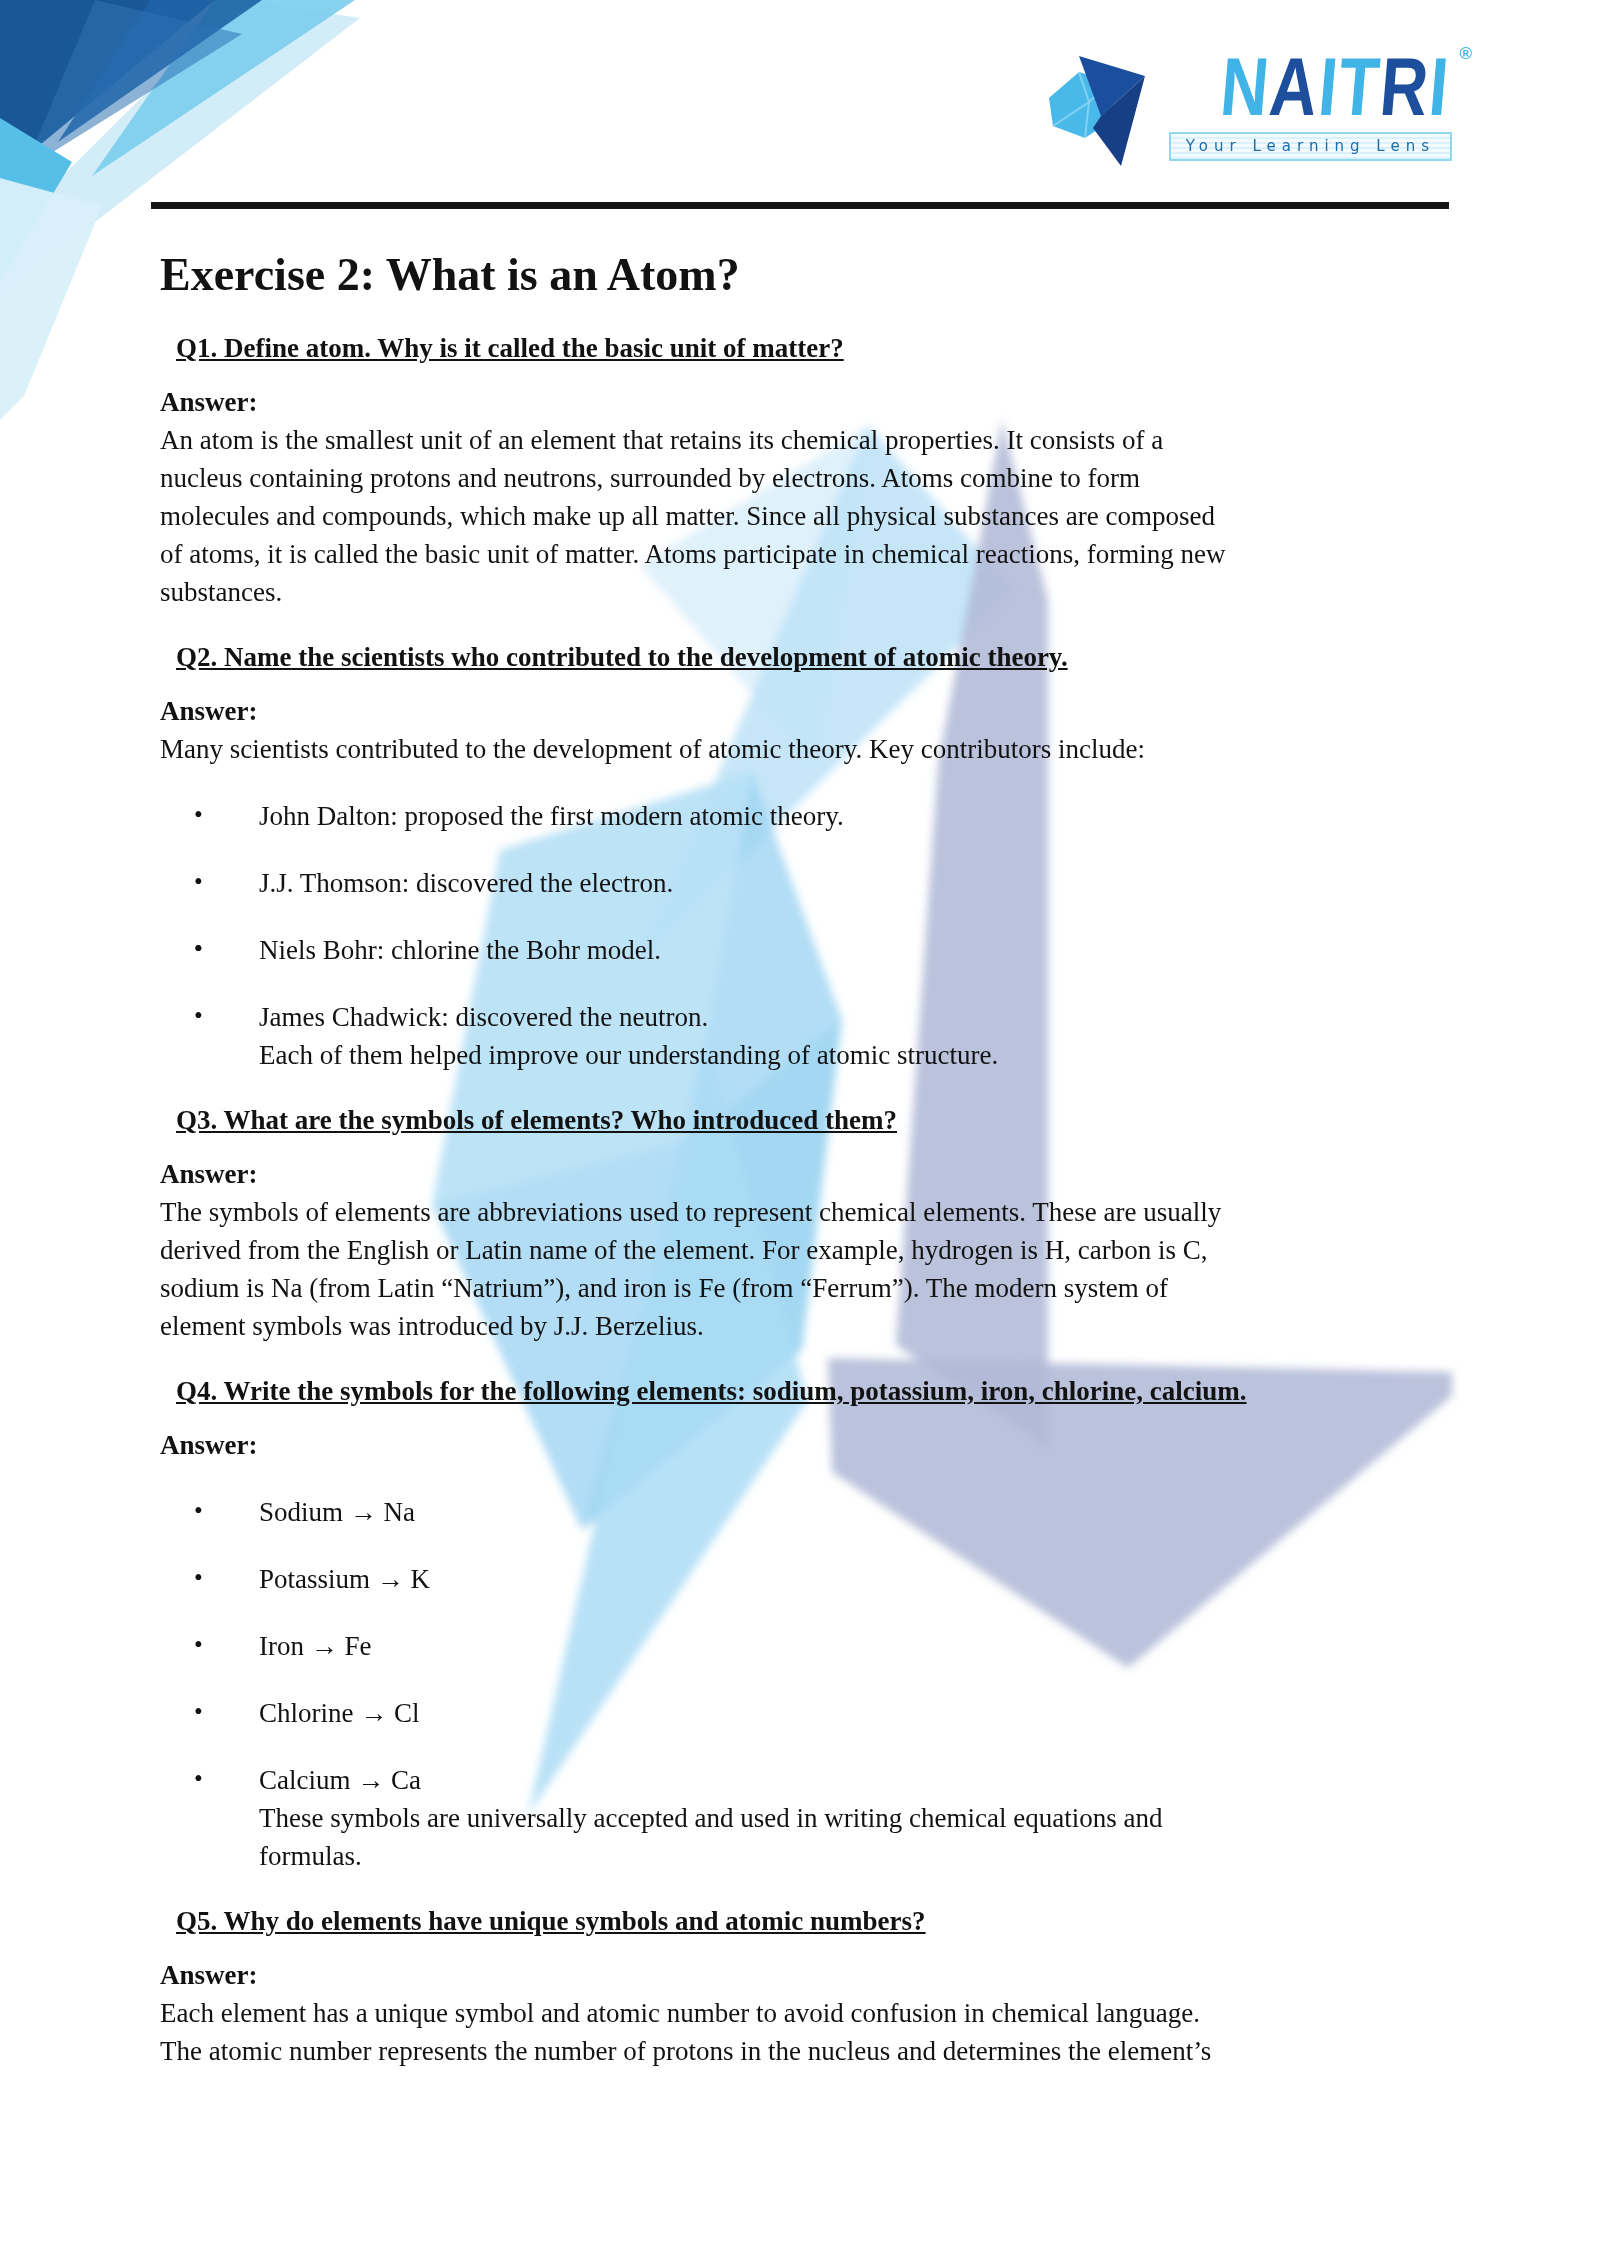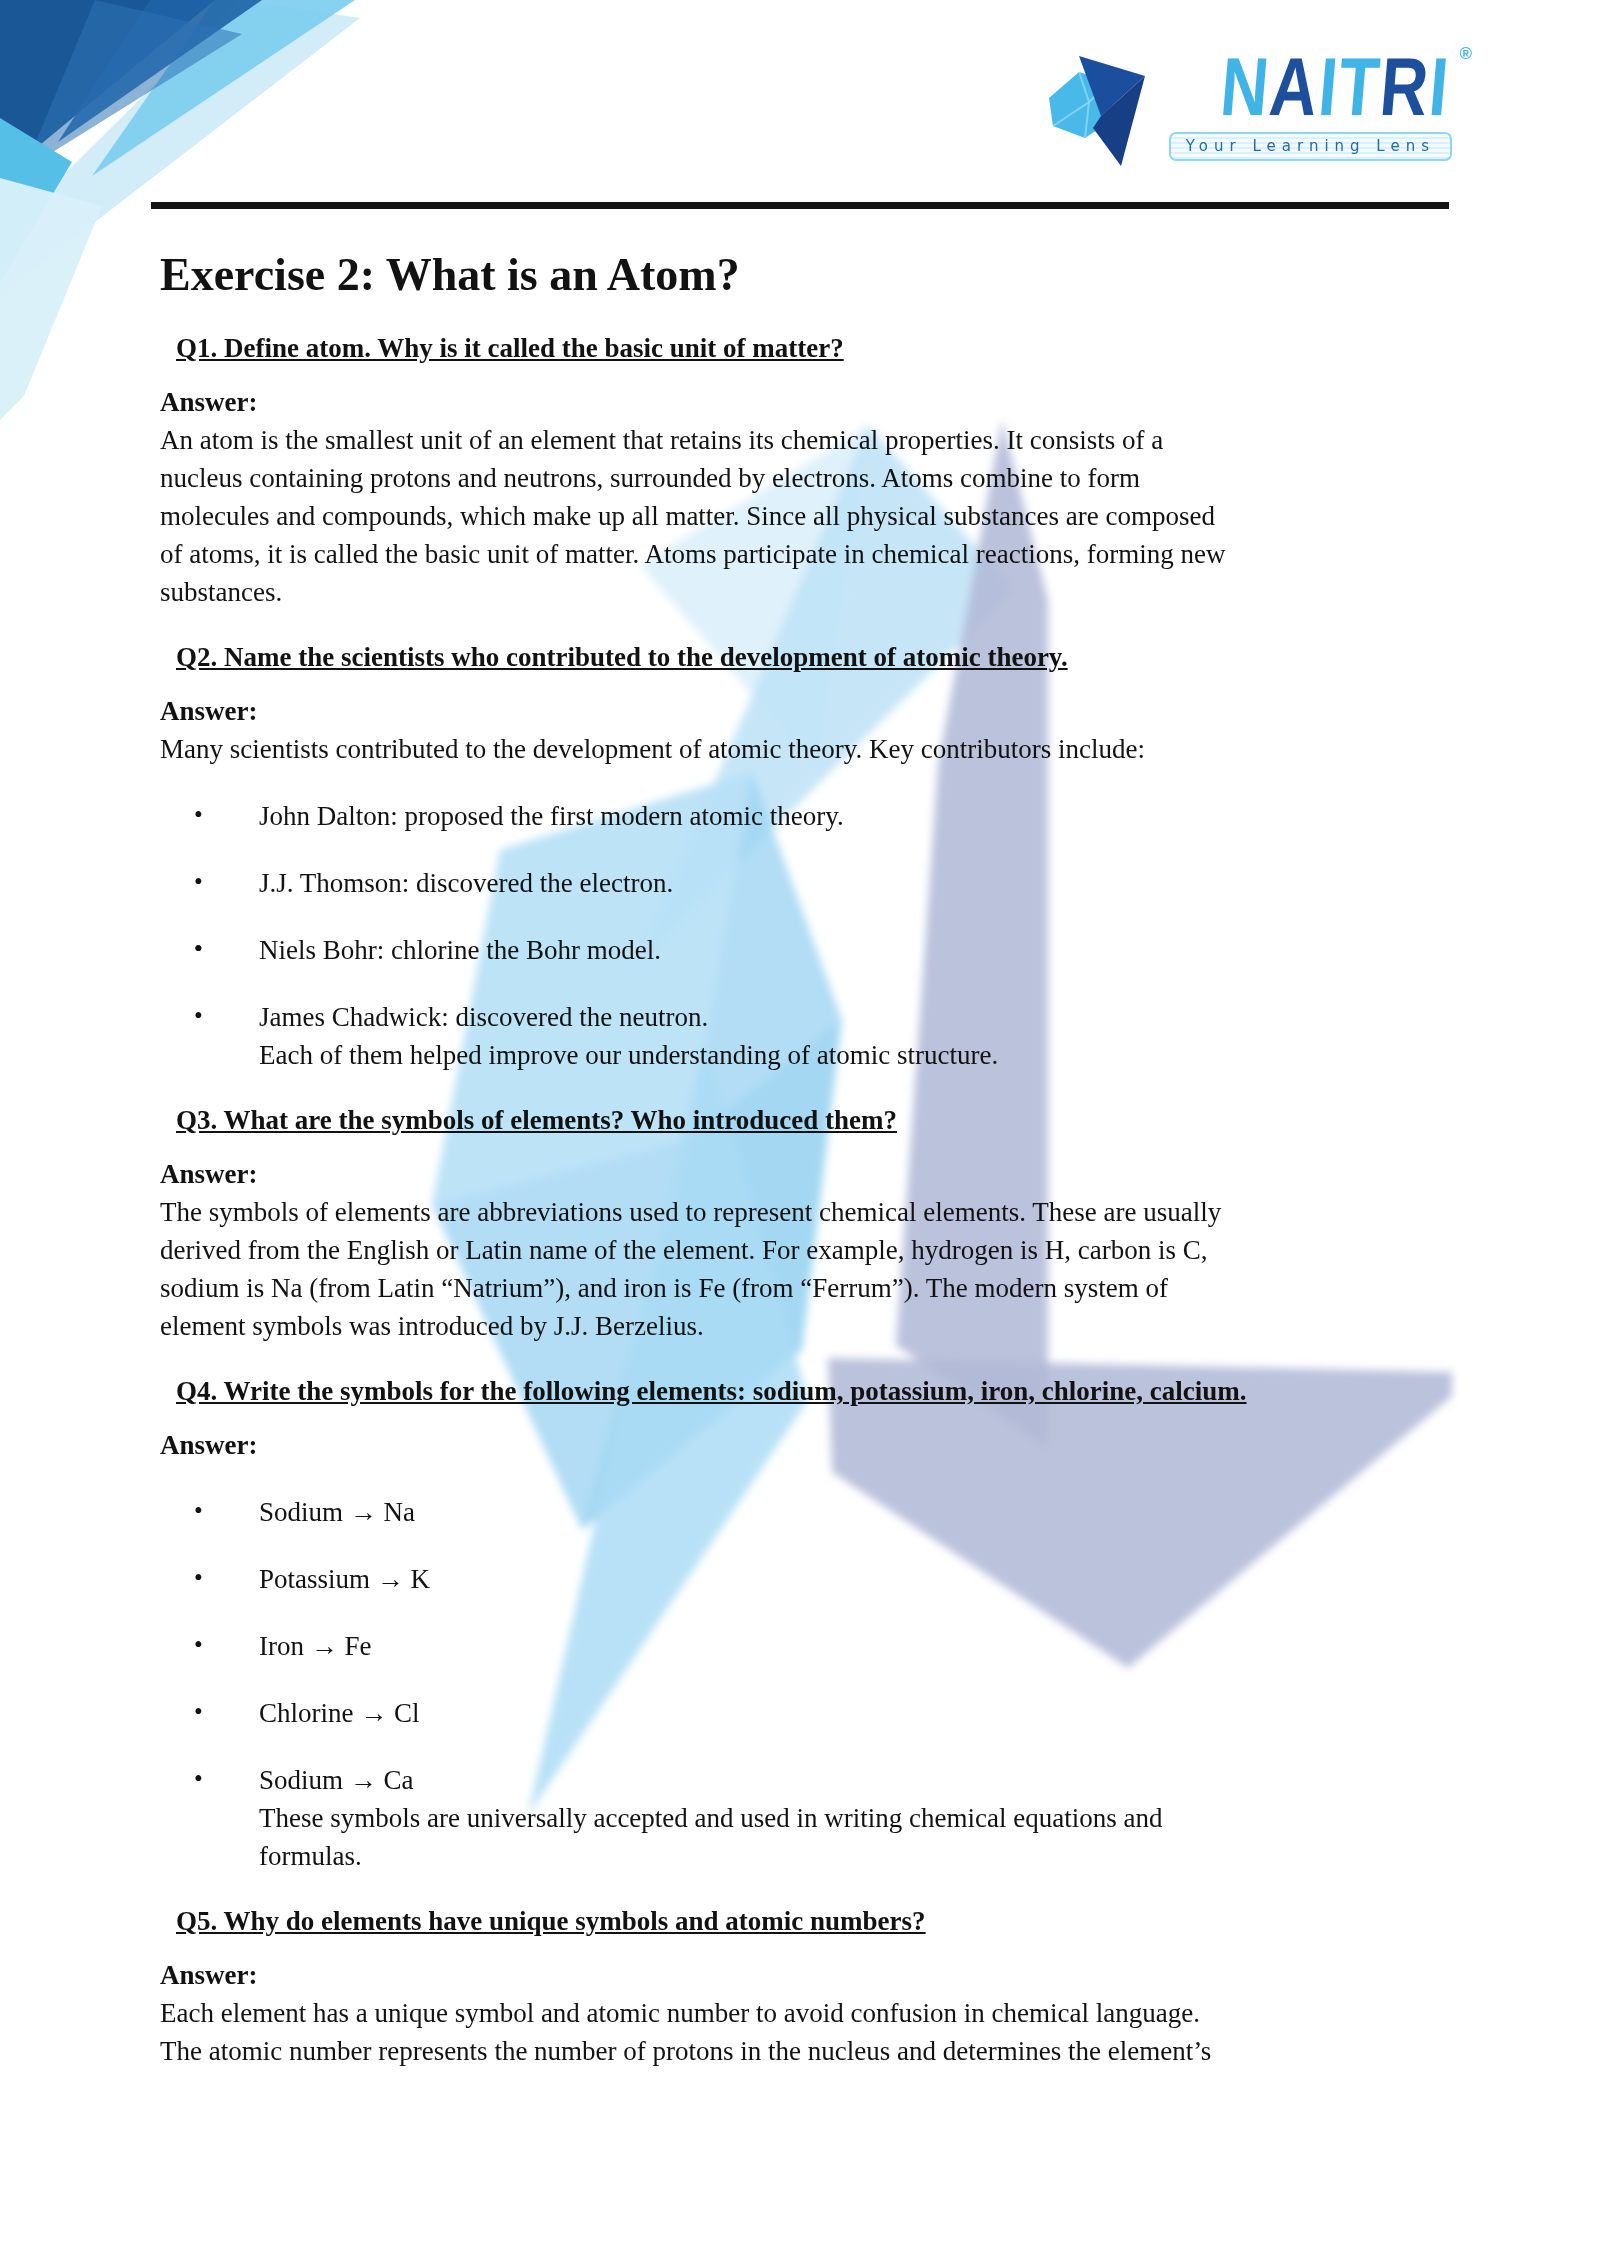--- a/index.html
+++ b/index.html
@@ -30,21 +30,21 @@
     transform-origin:right top;
     display:inline-block;
   }
   .reg-mark{
     position:absolute;right:-20px;top:-8px;
     font-family:"Liberation Sans", sans-serif;
     font-size:17px;font-weight:700;
   }
   .tagline-box{
     margin-top:10px;
-    border:2px solid #8fd6f1;border-radius:7px;
+    border:2px solid #8fd6f1;border-radius:1px;
     padding:3px 15px 4px 15px;
     font-family:"DejaVu Sans", sans-serif;
     font-size:15px;letter-spacing:6px;white-space:nowrap;
     background:repeating-linear-gradient(180deg,#f3fbff 0px,#f3fbff 3px,#daf1fb 3px,#daf1fb 5px);
   }
 
   
   .rule{position:absolute;top:202px;left:151px;width:1298px;height:7px;z-index:1;}
   .content{position:absolute;left:160px;top:0;width:1298px;z-index:1;}
   .page-title{
@@ -144,21 +144,21 @@
           <p class="answer-paragraph">The symbols of elements are abbreviations used to represent chemical elements. These are usually<br>derived from the English or Latin name of the element. For example, hydrogen is H, carbon is C,<br>sodium is Na (from Latin “Natrium”), and iron is Fe (from “Ferrum”). The modern system of<br>element symbols was introduced by J.J. Berzelius.</p>
         </section>
         <section class="qa-section">
           <div class="q-heading">Q4. Write the symbols for the following elements: sodium, potassium, iron, chlorine, calcium.</div>
           <div class="answer-label">Answer:</div>
           <ul class="bullet-list">
             <li class="bullet-item"><span class="bullet-marker">•</span><span>Sodium → Na</span></li>
             <li class="bullet-item"><span class="bullet-marker">•</span><span>Potassium → K</span></li>
             <li class="bullet-item"><span class="bullet-marker">•</span><span>Iron → Fe</span></li>
             <li class="bullet-item"><span class="bullet-marker">•</span><span>Chlorine → Cl</span></li>
-            <li class="bullet-item"><span class="bullet-marker">•</span><span>Sodium → Ca</span><div class="bullet-continuation">These symbols are universally accepted and used in writing chemical equations and<br>formulas.</div></li>
+            <li class="bullet-item"><span class="bullet-marker">•</span><span>Calcium → Ca</span><div class="bullet-continuation">These symbols are universally accepted and used in writing chemical equations and<br>formulas.</div></li>
           </ul>
         </section>
         <section class="qa-section">
           <div class="q-heading">Q5. Why do elements have unique symbols and atomic numbers?</div>
           <div class="answer-label">Answer:</div>
           <p class="answer-paragraph">Each element has a unique symbol and atomic number to avoid confusion in chemical language.<br>The atomic number represents the number of protons in the nucleus and determines the element’s</p>
         </section>
       </div>
   </div>
 

